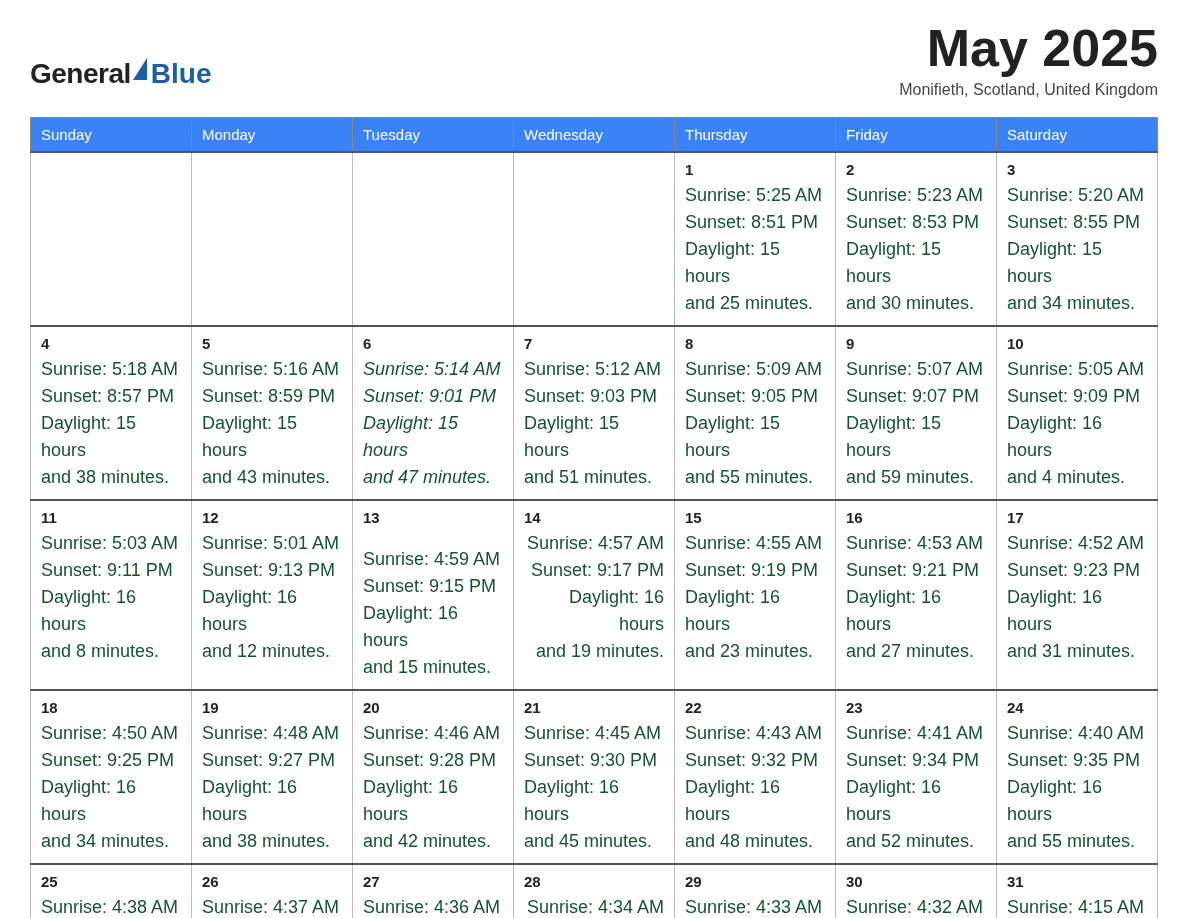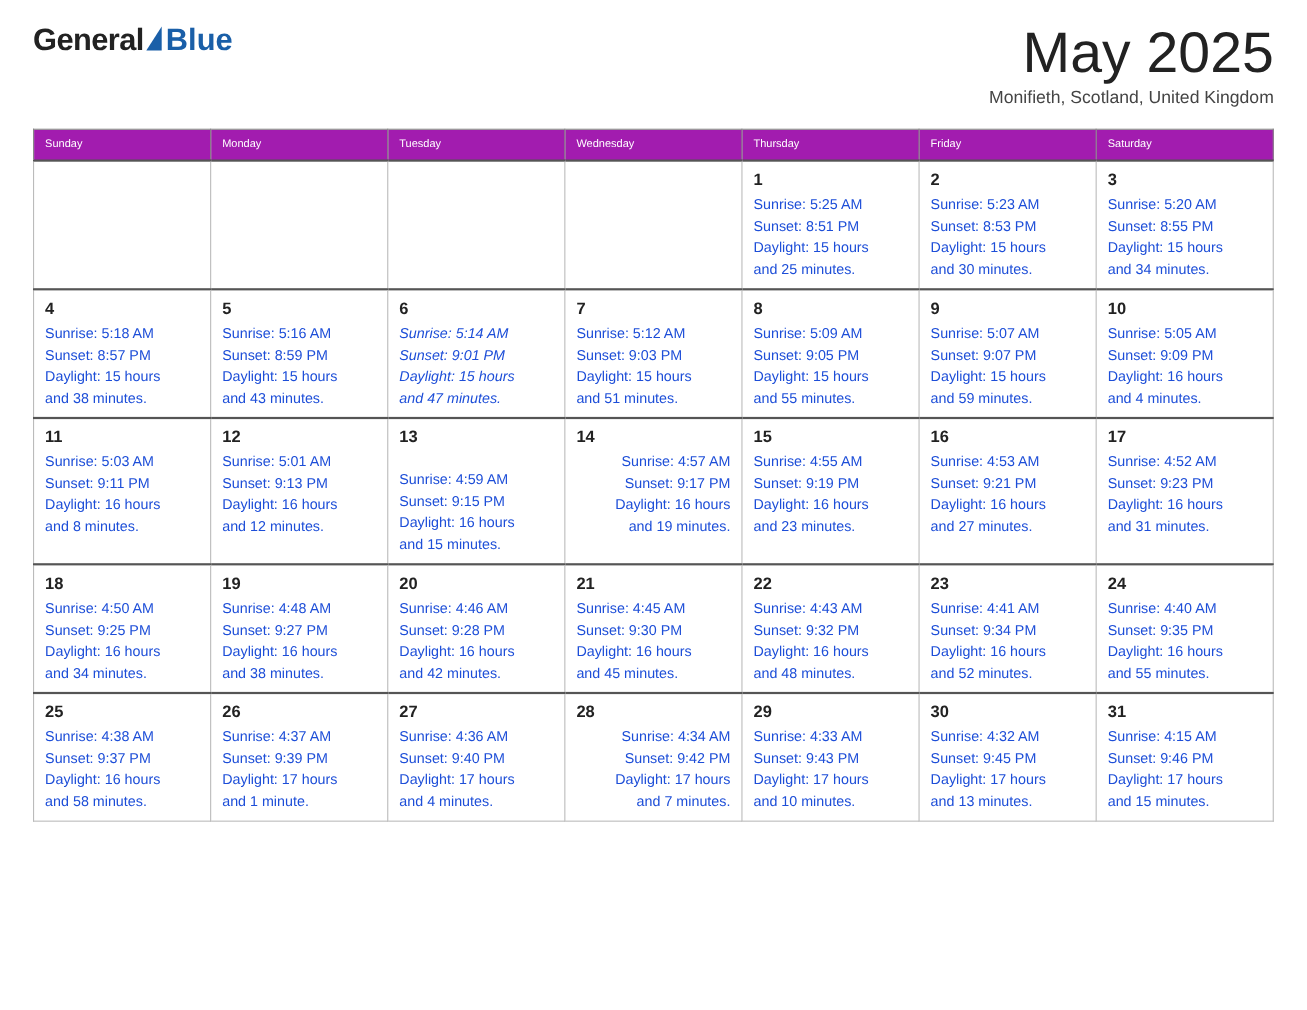--- a/index.html
+++ b/index.html
@@ -17,21 +17,22 @@
       align-items: flex-start;
       margin-bottom: 18px;
     }
     .logo {
       display: flex;
       flex-direction: column;
       align-items: flex-start;
     }
     .logo-top {
       display: flex;
-      align-items: center;
+      align-items: flex-start;
+      margin-top: 38px;
     }
     .logo-general {
       font-size: 28px;
       font-weight: bold;
       color: #222;
       letter-spacing: -0.5px;
     }
     .logo-triangle {
       width: 0;
       height: 0;
@@ -45,38 +46,38 @@
       font-size: 28px;
       font-weight: bold;
       color: #1a5fa8;
       margin-left: 4px;
     }
     .title-block {
       text-align: right;
     }
     .month-title {
       font-size: 52px;
-      font-weight: normal;
+      font-weight: bold;
       color: #222;
       line-height: 1.1;
     }
     .location-title {
       font-size: 16px;
       color: #444;
       margin-top: 4px;
     }
     .calendar {
       width: 100%;
       border-collapse: collapse;
       border: 1px solid #888;
     }
     .calendar th {
-      background: #a21caf;
+      background: #3b82f6;
       color: #fff;
-      font-size: 10px;
+      font-size: 15px;
       font-weight: normal;
       padding: 8px 10px;
       border: 1px solid #888;
       text-align: left;
     }
     .calendar td {
       vertical-align: top;
       padding: 8px 10px;
       border: 1px solid #bbb;
       width: 14.28%;
@@ -86,22 +87,22 @@
       background: #fff;
     }
     .day-number {
       font-size: 15px;
       font-weight: bold;
       color: #222;
       display: block;
       margin-bottom: 4px;
     }
     .day-info {
-      font-size: 13px;
-      color: #1d4ed8;
+      font-size: 18px;
+      color: #14532d;
       line-height: 1.5;
     }
     .empty-cell {
       background: #f9f9f9;
     }
     tr.week-row td {
       border-top: 2px solid #555;
     }
   </style>
 </head>

